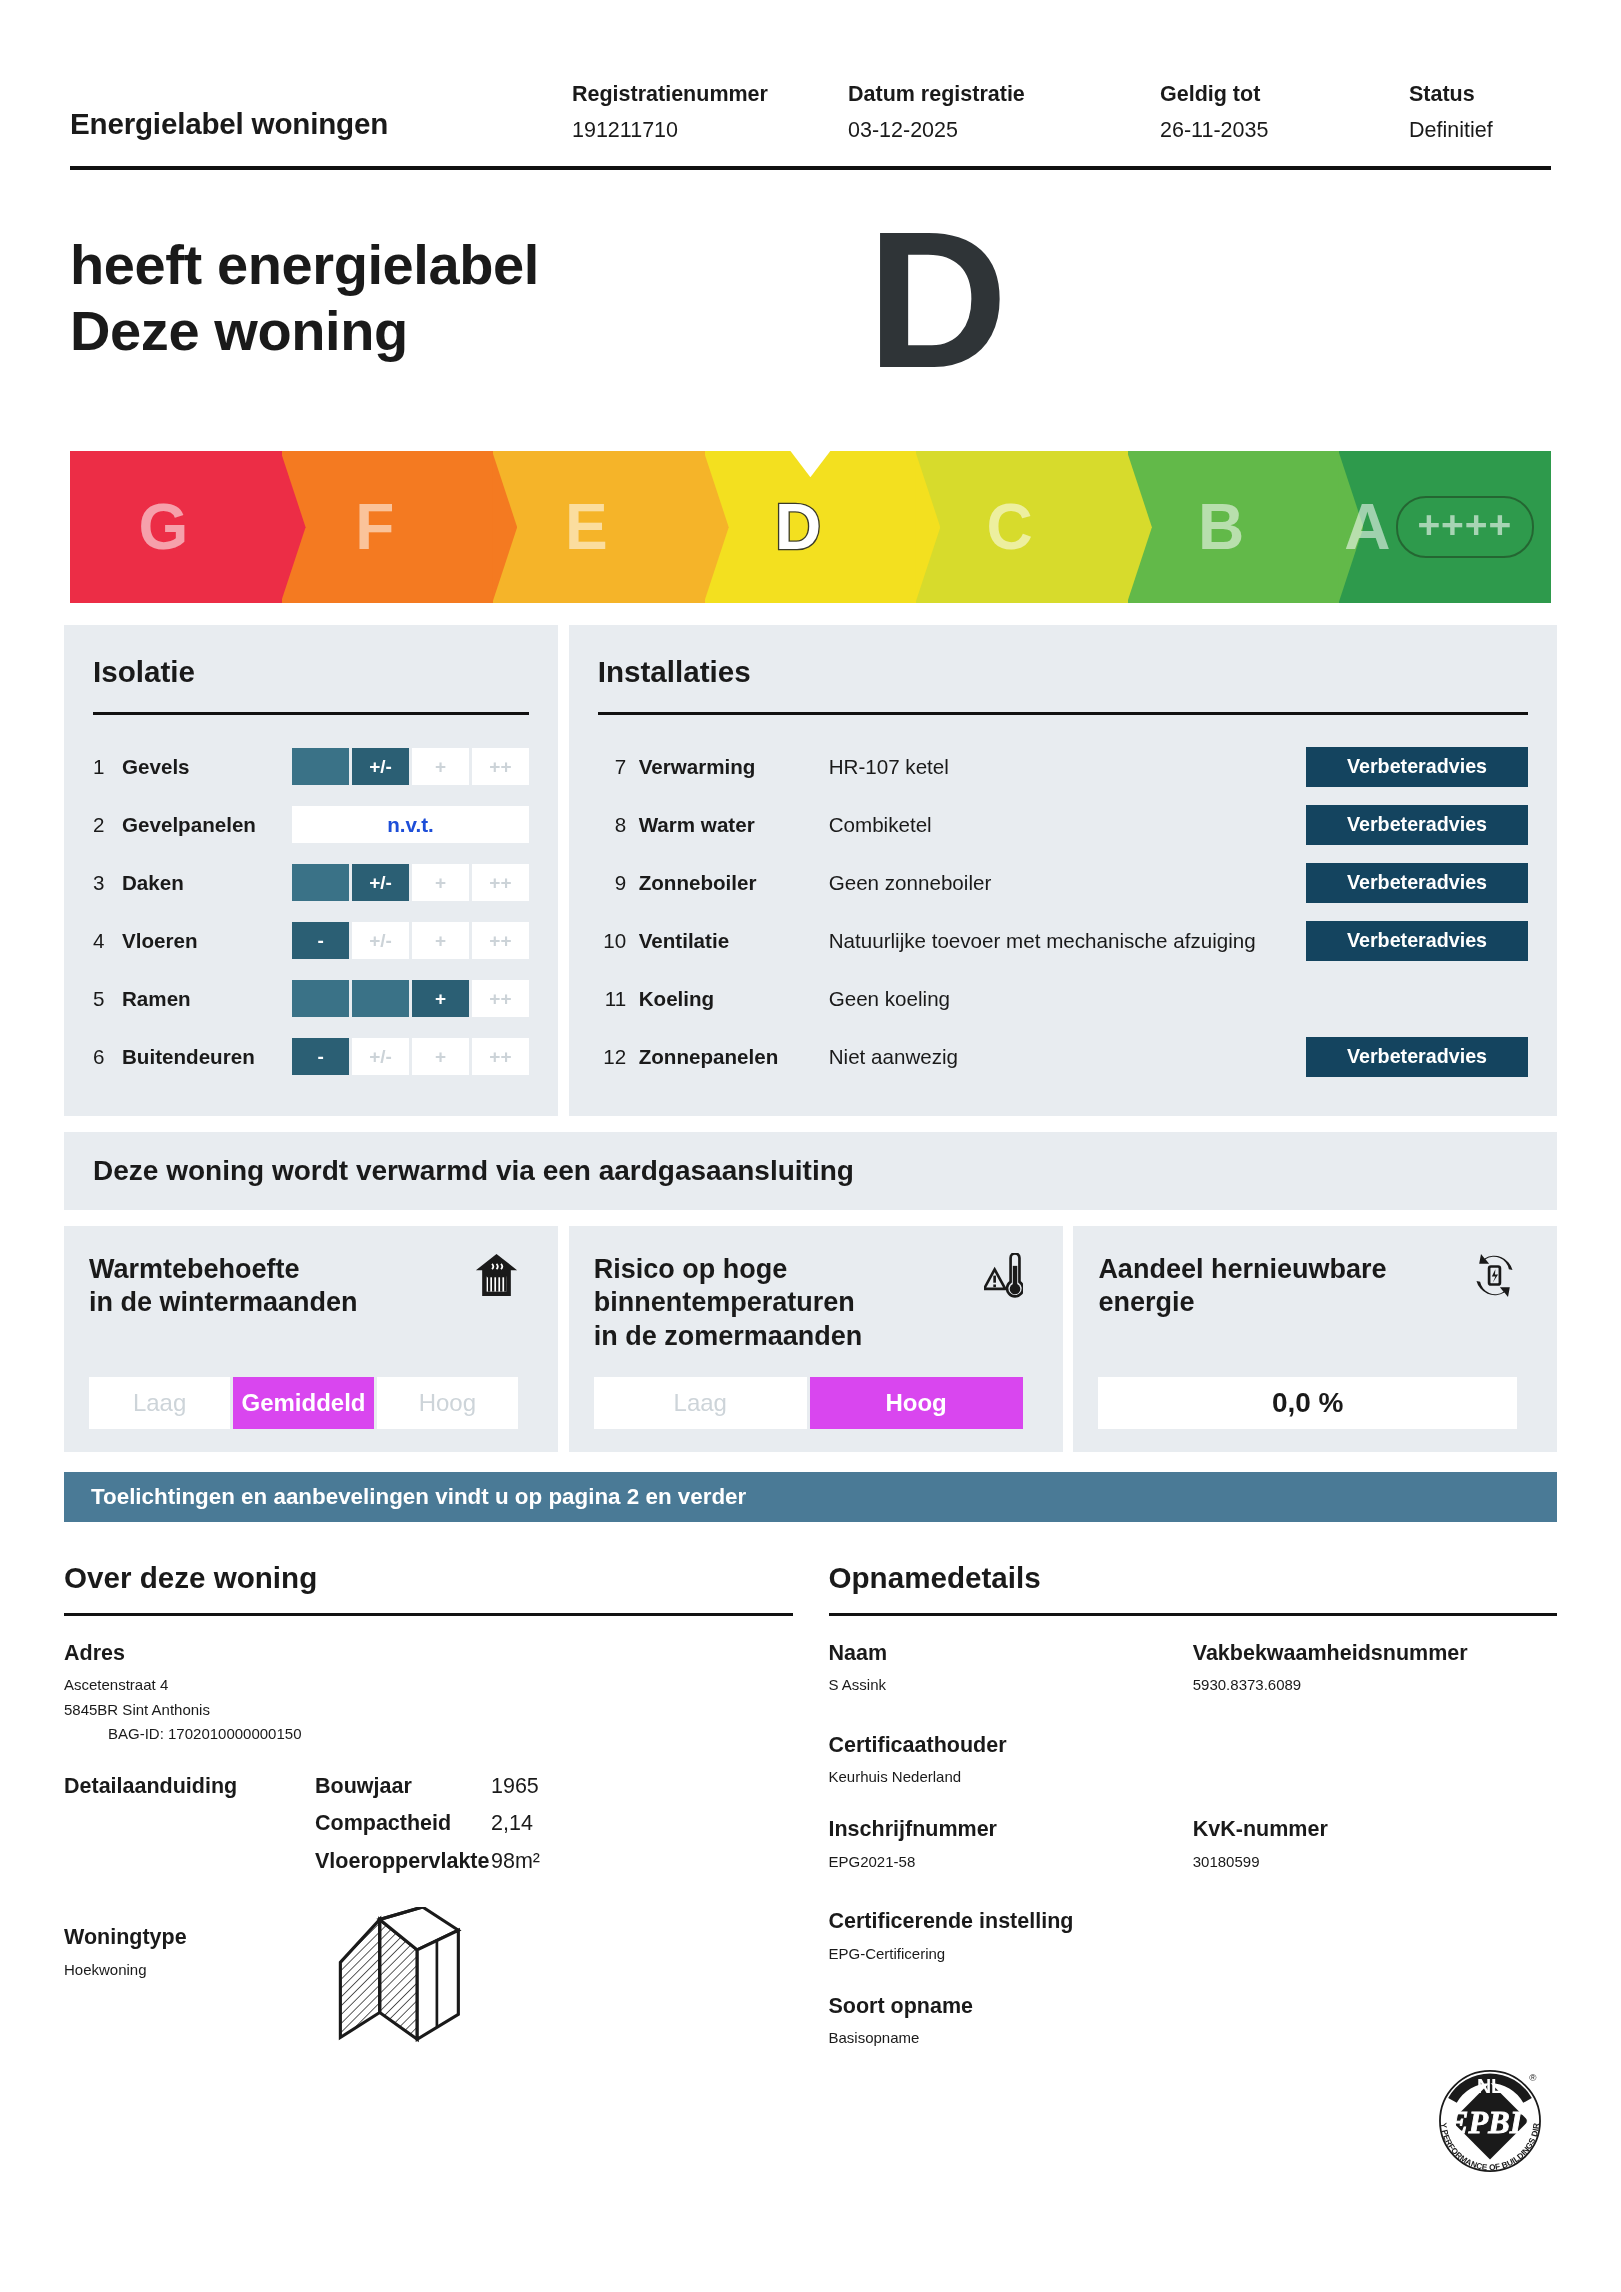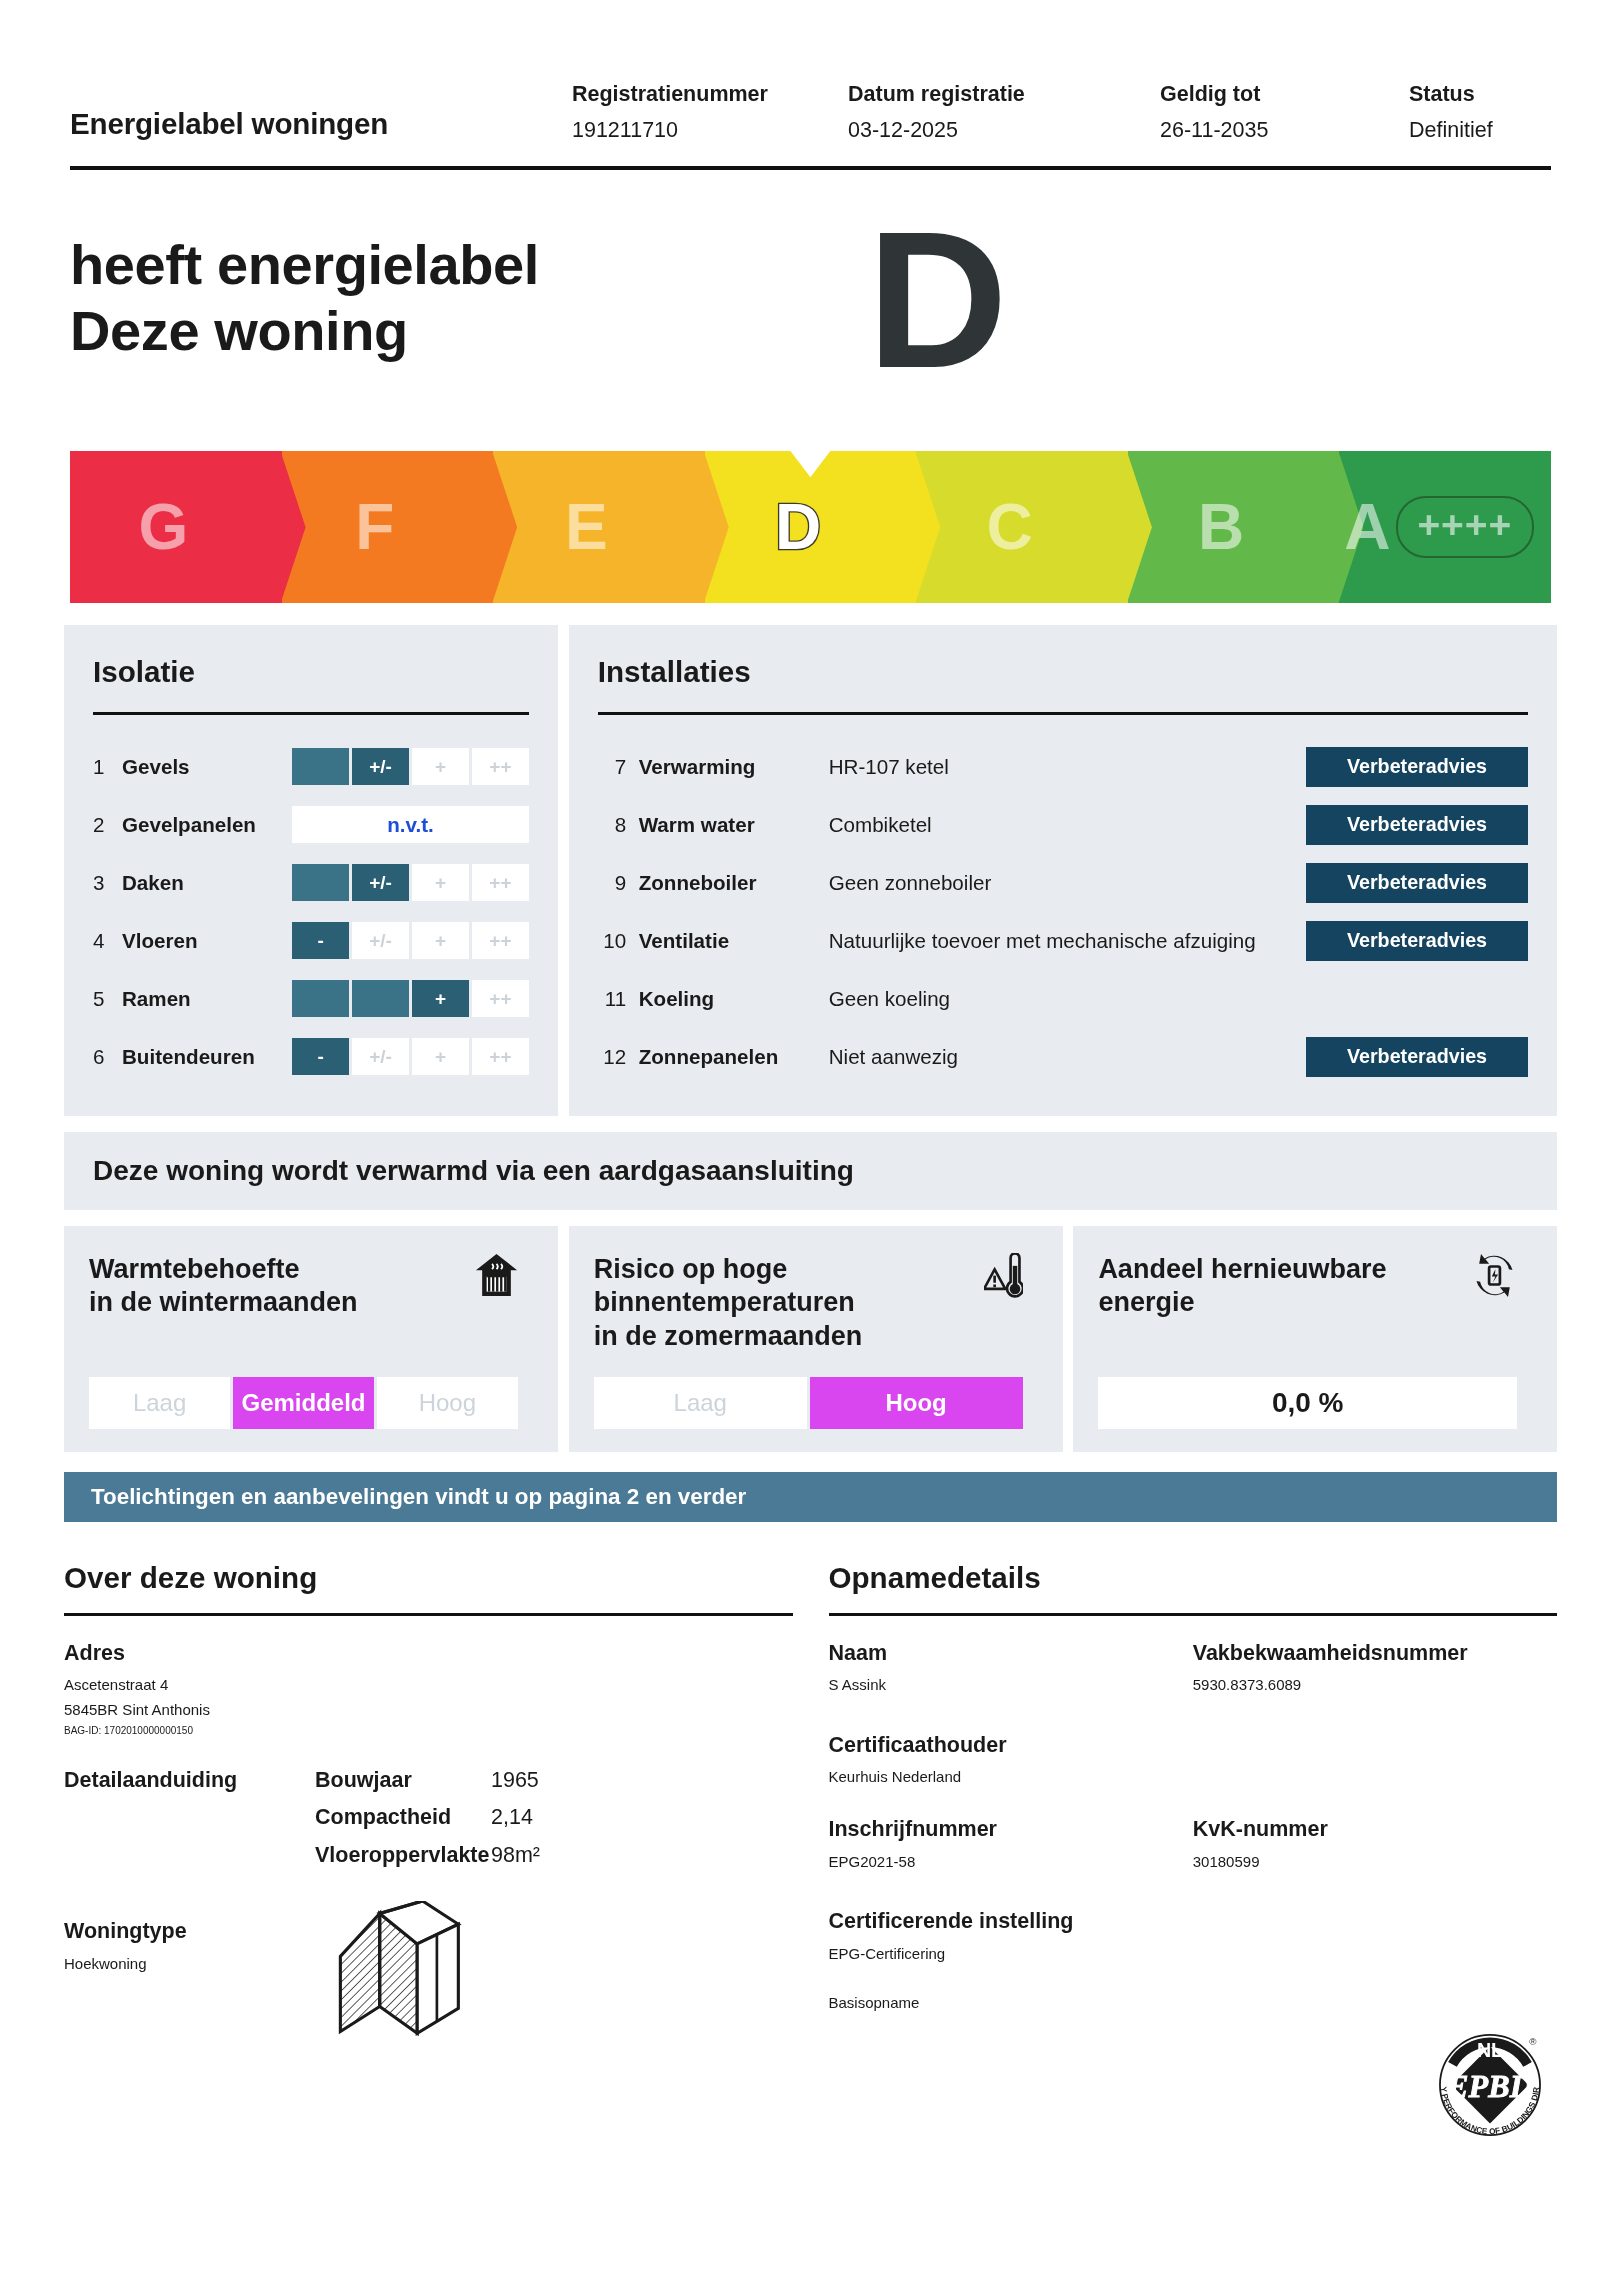--- a/index.html
+++ b/index.html
@@ -161,21 +161,21 @@
     padding-left: 27px; font-size: 22.4px; font-weight: bold;
   }
 
   
   .bottom { display: flex; margin: 39px 64px 0 64px; gap: 36px; }
   .bcol { flex: 1 1 0; }
   .bcol-title { font-size: 29.6px; font-weight: bold; margin-bottom: 18px; }
   .bcol-rule { border-top: 3.6px solid #111; margin-bottom: 25px; }
   .fld-label { font-size: 21.5px; font-weight: bold; margin-bottom: 10.7px; }
   .fld-value { font-size: 15px; margin-bottom: 7.2px; }
-  .fld-small { font-size: 10px; margin-top: 7.2px; }
+  .fld-small { font-size: 15px; margin-top: 7.2px; margin-left: 44px; }
   .blk { margin-bottom: 32px; }
   .two-col { display: flex; }
   .two-col > div { flex: 1 1 0; }
   .detail-row { display: flex; }
   .detail-left { flex: 0 0 251px; }
   .detail-kv { }
   .kv-row { display: flex; margin-bottom: 12.5px; }
   .kv-k { flex: 0 0 176px; font-size: 21.5px; font-weight: bold; }
   .kv-v { font-size: 21.5px; }
   .wtype-row { display: flex; align-items: flex-start; margin-top: 39px; }
@@ -526,20 +526,21 @@
           <div class="fld-value">30180599</div>
         </div>
       </div>
 
       <div class="blk">
         <div class="fld-label">Certificerende instelling</div>
         <div class="fld-value">EPG-Certificering</div>
       </div>
 
       <div class="blk" style="margin-bottom:0;">
+        <div class="fld-label">Soort opname</div>
         <div class="fld-value">Basisopname</div>
       </div>
 
       <div class="logo-row">
         <div>
           <svg width="134" height="134" viewBox="0 0 150 150">
             <defs>
               <path id="ringTop" d="M 28,75 A 47,47 0 0 1 122,75" fill="none"></path>
               <path id="ringBot" d="M 20,75 A 55,55 0 0 0 130,75" fill="none"></path>
             </defs>

